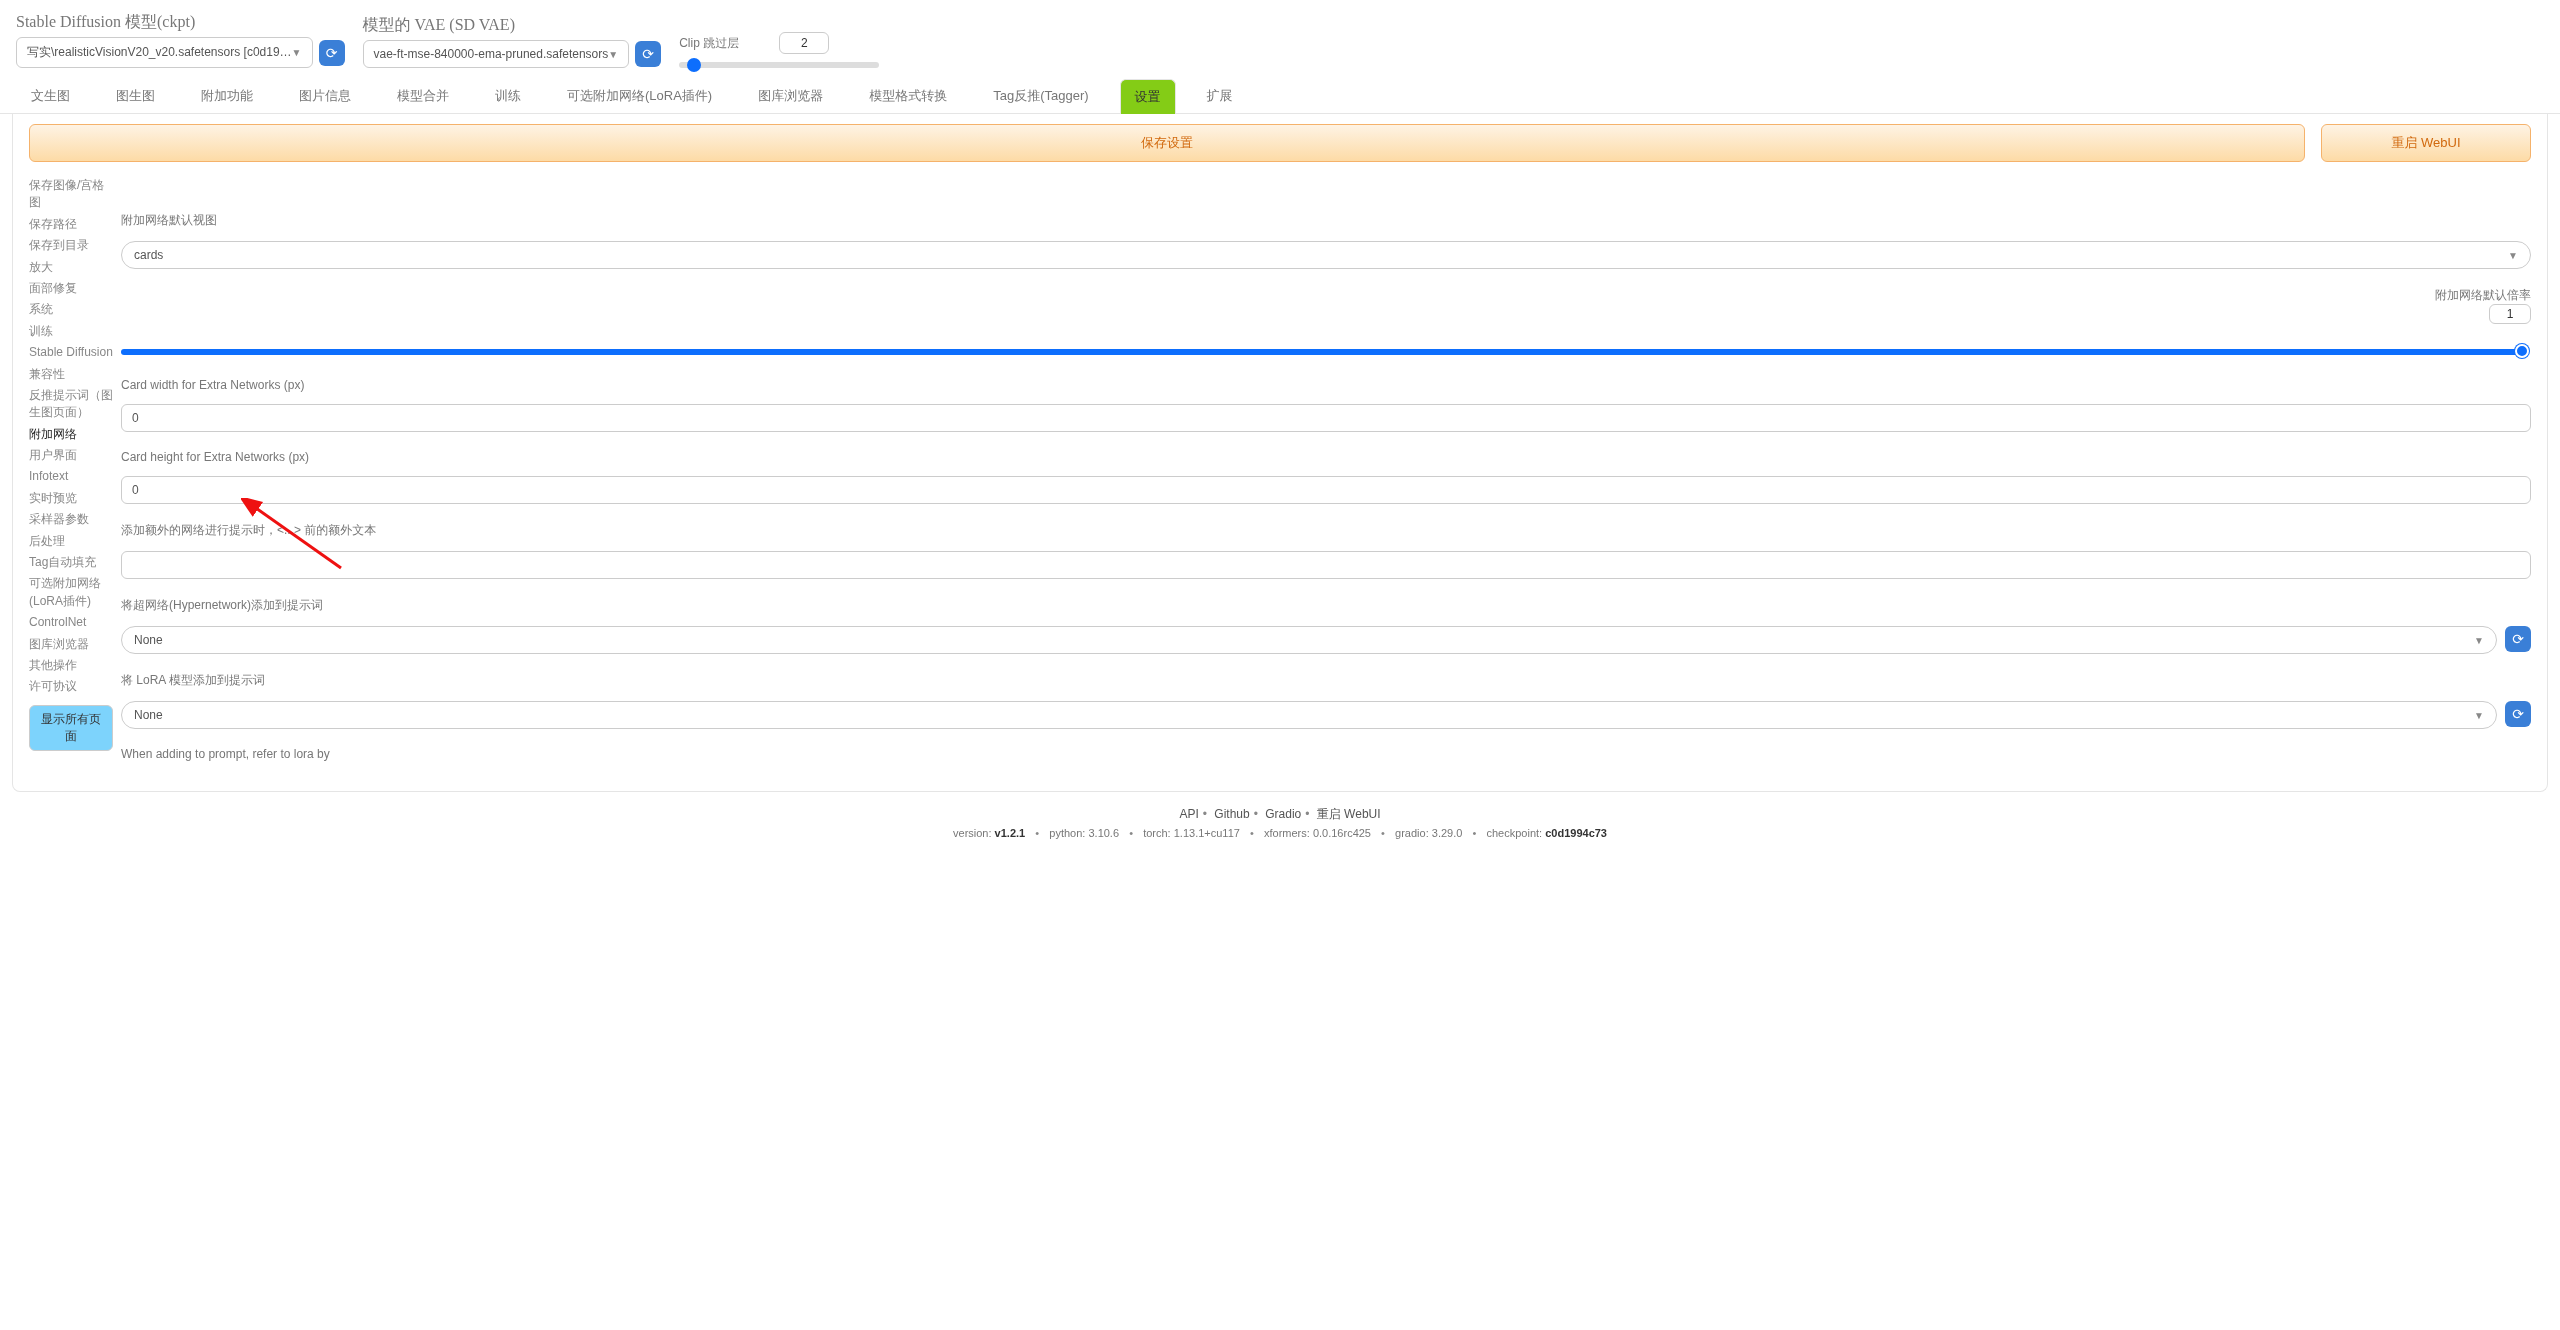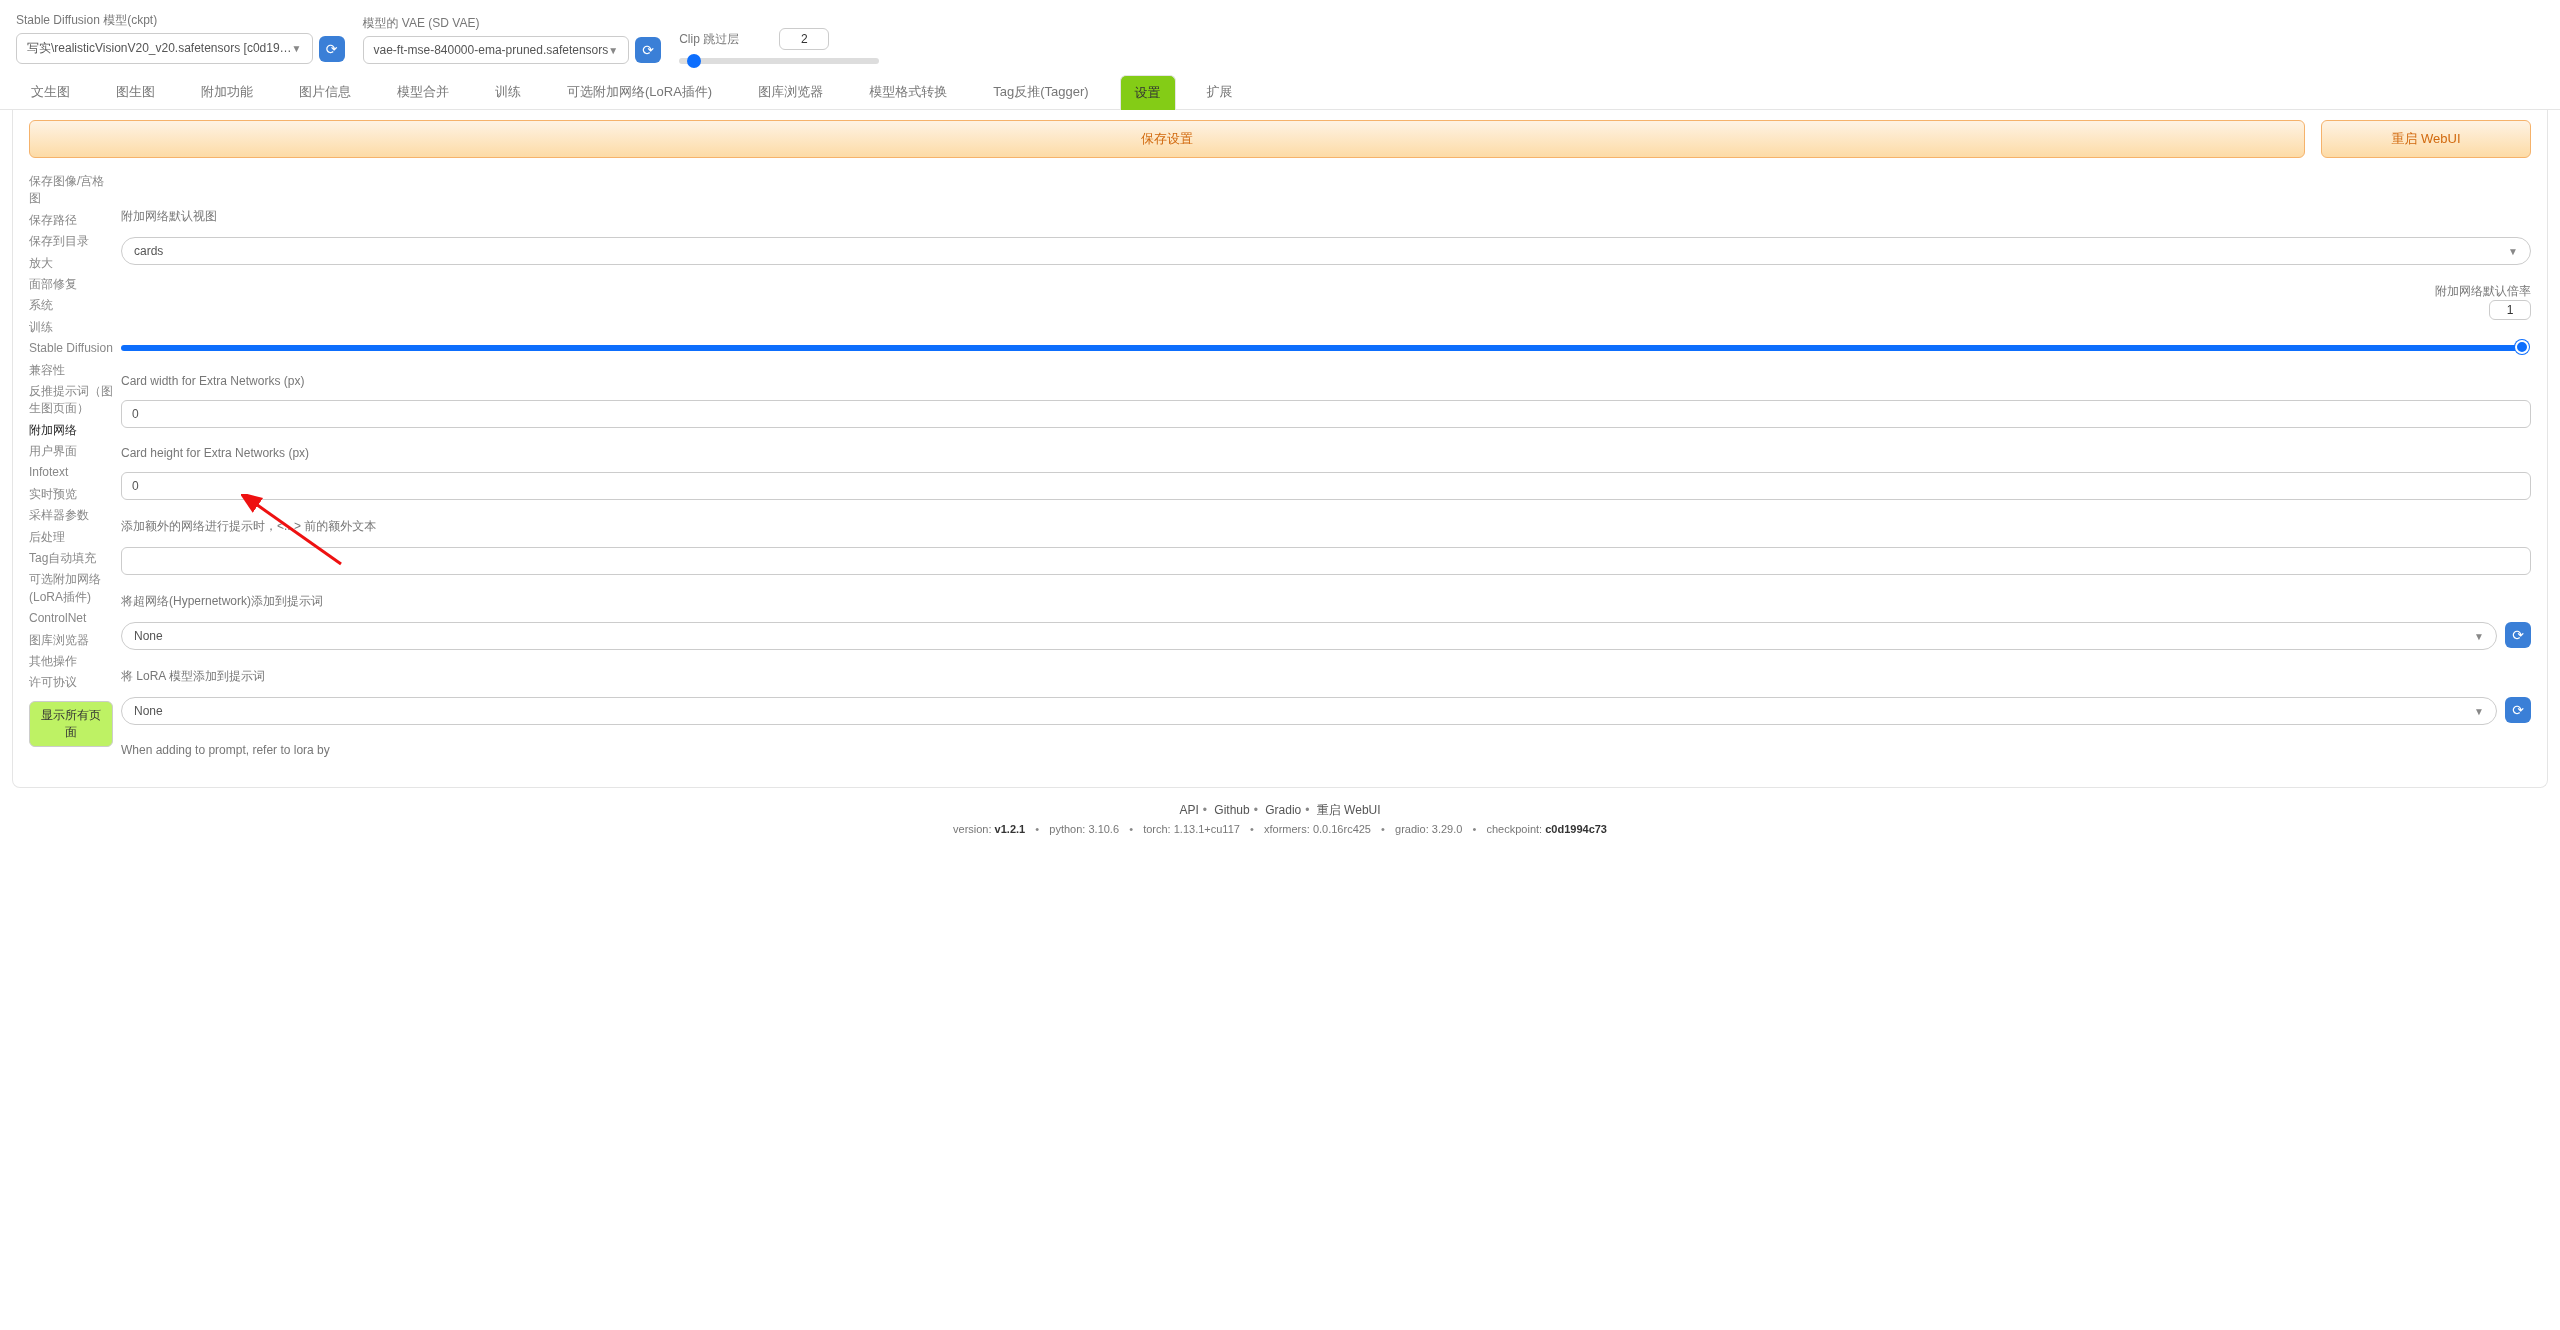--- a/index.html
+++ b/index.html
@@ -1,19 +1,19 @@
 <!DOCTYPE html>
 <html><head>
 <meta charset="utf-8">
 <style>
 * { box-sizing: border-box; margin: 0; padding: 0; }
 body { font-family: -apple-system, BlinkMacSystemFont, "Segoe UI", sans-serif; font-size: 13px; color: #333; background: #fff; }
 .top-controls { display: flex; gap: 18px; padding: 12px 16px 4px; align-items: flex-end; }
 .control-group { display: flex; flex-direction: column; gap: 4px; }
-.control-label { font-size: 12px; color: #777; }
+.control-label { font-size: 16px; color: #777; font-family: Liberation Serif, serif; }
 .control-row { display: flex; gap: 6px; align-items: center; }
 .select-box { display: flex; align-items: center; justify-content: space-between; border: 1px solid #ccc; border-radius: 6px; padding: 6px 10px; background: #fff; min-width: 190px; font-size: 12px; color: #555; cursor: pointer; }
 .select-box .arrow { color: #888; font-size: 10px; }
 .icon-btn { width: 26px; height: 26px; border: none; border-radius: 6px; background: #3a7fd7; color: #fff; display: flex; align-items: center; justify-content: center; cursor: pointer; font-size: 14px; }
 .slider-group { display: flex; align-items: center; gap: 10px; }
 .slider-label { font-size: 12px; color: #777; margin-right: 30px;}
 .slider-track { position: relative; width: 200px; height: 6px; background: #ddd; border-radius: 3px; }
 .slider-thumb { position: absolute; top: -4px; width: 14px; height: 14px; border-radius: 50%; background: #0d6efd; }
 .num-box { width: 50px; height: 22px; border: 1px solid #ccc; border-radius: 6px; text-align: center; font-size: 12px; display:flex;align-items:center;justify-content:center; }
 
@@ -22,21 +22,21 @@
 .tab.active { color: #333; border-color: #e5e5e5; background: #84cc16; position:relative; top:1px;}
 
 .action-bar { display: flex; gap: 16px; padding: 10px 16px; }
 .big-btn { flex: 1; padding: 9px; border: 1px solid #f5b26b; border-radius: 6px; background: linear-gradient(#fef3e4, #fddba6); color: #d1690e; font-size: 13px; font-weight: 500; text-align: center; cursor: pointer; }
 .big-btn.restart { flex: 0 0 210px; }
 
 .settings-body { display: flex; padding: 4px 16px 16px; gap: 8px;}
 .sidebar { width: 84px; flex:0 0 84px; display: flex; flex-direction: column; gap: 2px; font-size: 12px; }
 .sidebar-item { color: #888; cursor: pointer; padding: 1px 0; line-height:1.45;}
 .sidebar-item.active { color: #222; font-weight: 500; }
-.show-all { margin-top: 6px; padding: 5px 6px; border: 1px solid #ccc; border-radius: 6px; background: #bef264; font-size: 12px; text-align: center; cursor: pointer; }
+.show-all { margin-top: 6px; padding: 5px 6px; border: 1px solid #ccc; border-radius: 6px; background: #7dd3fc; font-size: 12px; text-align: center; cursor: pointer; }
 
 .content { flex: 1; display: flex; flex-direction: column; gap: 12px; margin-top: 30px; }
 .field-label { font-size: 12px; color: #777; margin-top: 6px; }
 .wide-select { display: flex; align-items: center; justify-content: space-between; border: 1px solid #ccc; border-radius: 14px; padding: 6px 12px; background: #fff; font-size: 12px; color: #555; cursor: pointer; }
 .wide-select .arrow { color: #888; font-size: 10px; }
 .row-with-btn { display: flex; gap: 8px; align-items: stretch; }
 .row-with-btn .wide-select { flex: 1; }
 .text-input { border: 1px solid #ccc; border-radius: 6px; padding: 6px 10px; font-size: 12px; color: #555; }
 
 .slider-row { position: relative; height: 20px; margin-top:4px;}

